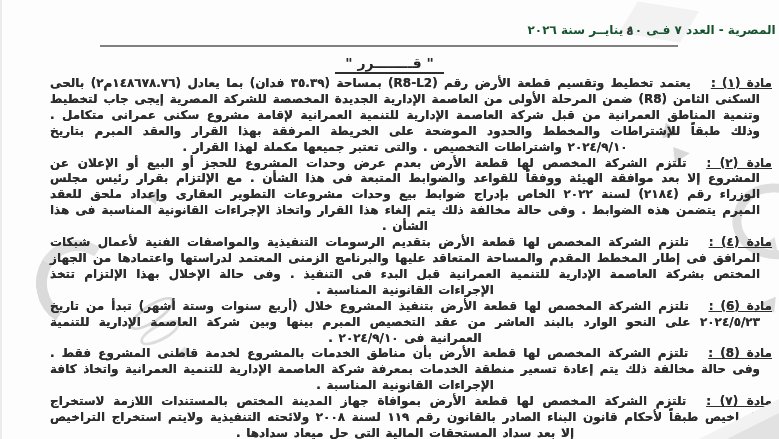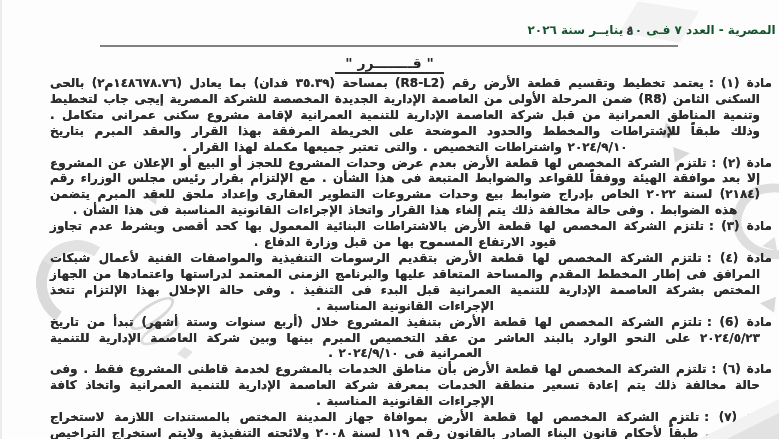--- a/index.html
+++ b/index.html
@@ -41,21 +41,21 @@
   }
   
   .body-text {
     position: absolute; top: 76px; left: 50px; width: 722px;
     direction: rtl; text-align: justify; text-align-last: center;
     font-size: 12px; font-weight: bold; color: #2d2d2d;
     line-height: 15.9px; word-spacing: 1.5px;
     text-shadow: 0 0 0.3px #2d2d2d;
   }
   .article { margin: 0; padding-right: 12px; text-indent: -12px; }
-  .article-label { margin-inline-end: 5px; white-space: nowrap; }
+  .article-label { text-decoration: underline; margin-inline-end: 5px; white-space: nowrap; margin-left: 20px; }
   
   .wm { position: absolute; pointer-events: none; }
   .wm-chevron-a {
     left: 664px; top: 124px; width: 0; height: 0;
     border-top: 8px solid transparent; border-bottom: 8px solid transparent;
     border-left: 16px solid #d6d6d6; transform: rotate(12deg);
   }
   .wm-chevron-b {
     left: 674px; top: 146px; width: 0; height: 0;
     border-top: 8px solid transparent; border-bottom: 8px solid transparent;
@@ -140,24 +140,23 @@
   <div class="page-number">٤</div>
   <div class="header-rule"></div>
 
   <div class="decree-title-wrap">
     <span class="decree-title">" قــــــــرر "</span>
   </div>
 
   <div class="body-text">
     <p class="article"><span class="article-label">مادة (١) :</span><span>يعتمد تخطيط وتقسيم قطعة الأرض رقم (⁦R8-L2⁩) بمساحة (٣٥.٣٩ فدان) بما يعادل (١٤٨٦٧٨.٧٦م٢) بالحى السكنى الثامن (⁦R8⁩) ضمن المرحلة الأولى من العاصمة الإدارية الجديدة المخصصة للشركة المصرية إيجى جاب لتخطيط وتنمية المناطق العمرانية من قبل شركة العاصمة الإدارية للتنمية العمرانية لإقامة مشروع سكنى عمرانى متكامل . وذلك طبقاً للإشتراطات والمخطط والحدود الموضحة على الخريطة المرفقة بهذا القرار والعقد المبرم بتاريخ ٢٠٢٤/٩/١٠ واشتراطات التخصيص . والتى تعتبر جميعها مكملة لهذا القرار .</span></p>
     <p class="article"><span class="article-label">مادة (٢) :</span><span>تلتزم الشركة المخصص لها قطعة الأرض بعدم عرض وحدات المشروع للحجز أو البيع أو الإعلان عن المشروع إلا بعد موافقة الهيئة ووفقاً للقواعد والضوابط المتبعة فى هذا الشأن . مع الإلتزام بقرار رئيس مجلس الوزراء رقم (٢١٨٤) لسنة ٢٠٢٢ الخاص بإدراج ضوابط بيع وحدات مشروعات التطوير العقارى وإعداد ملحق للعقد المبرم يتضمن هذه الضوابط . وفى حالة مخالفة ذلك يتم إلغاء هذا القرار واتخاذ الإجراءات القانونية المناسبة فى هذا الشأن .</span></p>
-    <p class="article"><span class="article-label">مادة (٣) :</span><span>تلتزم الشركة المخصص لها قطعة الأرض بالاشتراطات البنائية المعمول بها كحد أقصى وبشرط عدم تجاوز قيود الارتفاع المسموح بها من قبل وزارة الدفاع .</span></p>
     <p class="article"><span class="article-label">مادة (٤) :</span><span>تلتزم الشركة المخصص لها قطعة الأرض بتقديم الرسومات التنفيذية والمواصفات الفنية لأعمال شبكات المرافق فى إطار المخطط المقدم والمساحة المتعاقد عليها والبرنامج الزمنى المعتمد لدراستها واعتمادها من الجهاز المختص بشركة العاصمة الإدارية للتنمية العمرانية قبل البدء فى التنفيذ . وفى حالة الإخلال بهذا الإلتزام تتخذ الإجراءات القانونية المناسبة .</span></p>
     <p class="article"><span class="article-label">مادة (6) :</span><span>تلتزم الشركة المخصص لها قطعة الأرض بتنفيذ المشروع خلال (أربع سنوات وستة أشهر) تبدأ من تاريخ ٢٠٢٤/٥/٢٣ على النحو الوارد بالبند العاشر من عقد التخصيص المبرم بينها وبين شركة العاصمة الإدارية للتنمية العمرانية فى ٢٠٢٤/٩/١٠ .</span></p>
-    <p class="article"><span class="article-label">مادة (٦) :</span><span>تلتزم الشركة المخصص لها قطعة الأرض بأن مناطق الخدمات بالمشروع لخدمة قاطنى المشروع فقط . وفى حالة مخالفة ذلك يتم إعادة تسعير منطقة الخدمات بمعرفة شركة العاصمة الإدارية للتنمية العمرانية واتخاذ كافة الإجراءات القانونية المناسبة .</span></p>
+    <p class="article"><span class="article-label">مادة (8) :</span><span>تلتزم الشركة المخصص لها قطعة الأرض بأن مناطق الخدمات بالمشروع لخدمة قاطنى المشروع فقط . وفى حالة مخالفة ذلك يتم إعادة تسعير منطقة الخدمات بمعرفة شركة العاصمة الإدارية للتنمية العمرانية واتخاذ كافة الإجراءات القانونية المناسبة .</span></p>
     <p class="article"><span class="article-label">مادة (٧) :</span><span>تلتزم الشركة المخصص لها قطعة الأرض بموافاة جهاز المدينة المختص بالمستندات اللازمة لاستخراج التراخيص طبقاً لأحكام قانون البناء الصادر بالقانون رقم ١١٩ لسنة ٢٠٠٨ ولائحته التنفيذية ولايتم استخراج التراخيص إلا بعد سداد المستحقات المالية التى حل ميعاد سدادها .</span></p>
   </div>
 
   <div class="edge-left"></div>
   <div class="corner-shadow-soft"></div>
   <div class="corner-shadow"></div>
 
 </div>
 
 </body></html>

